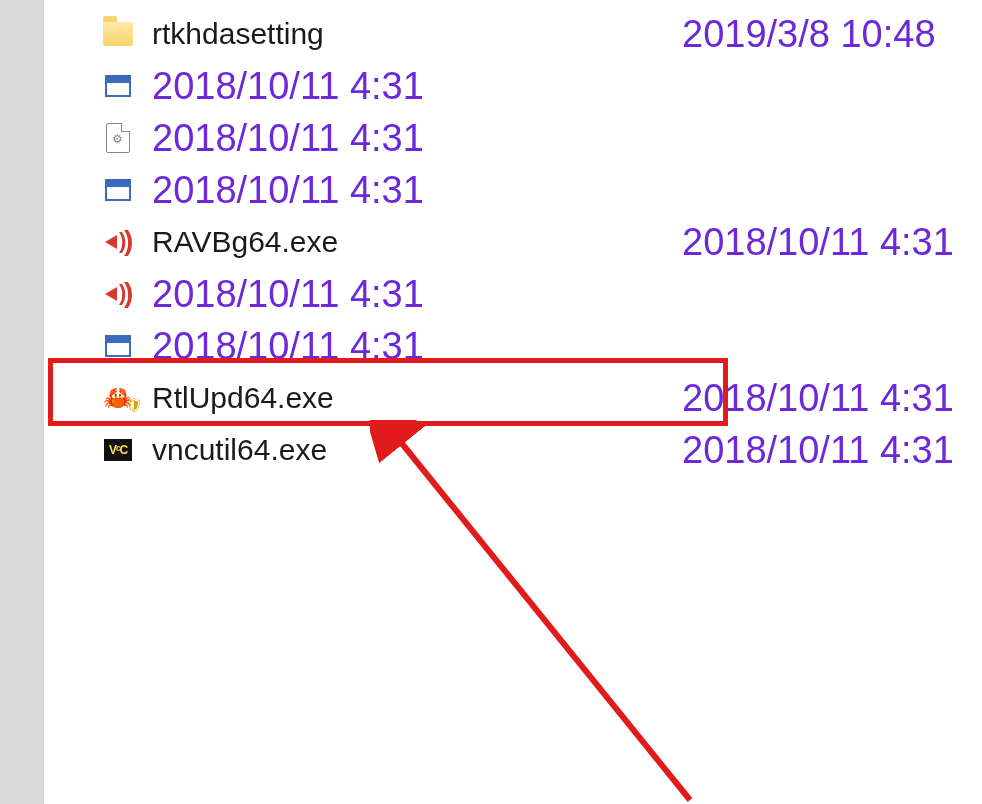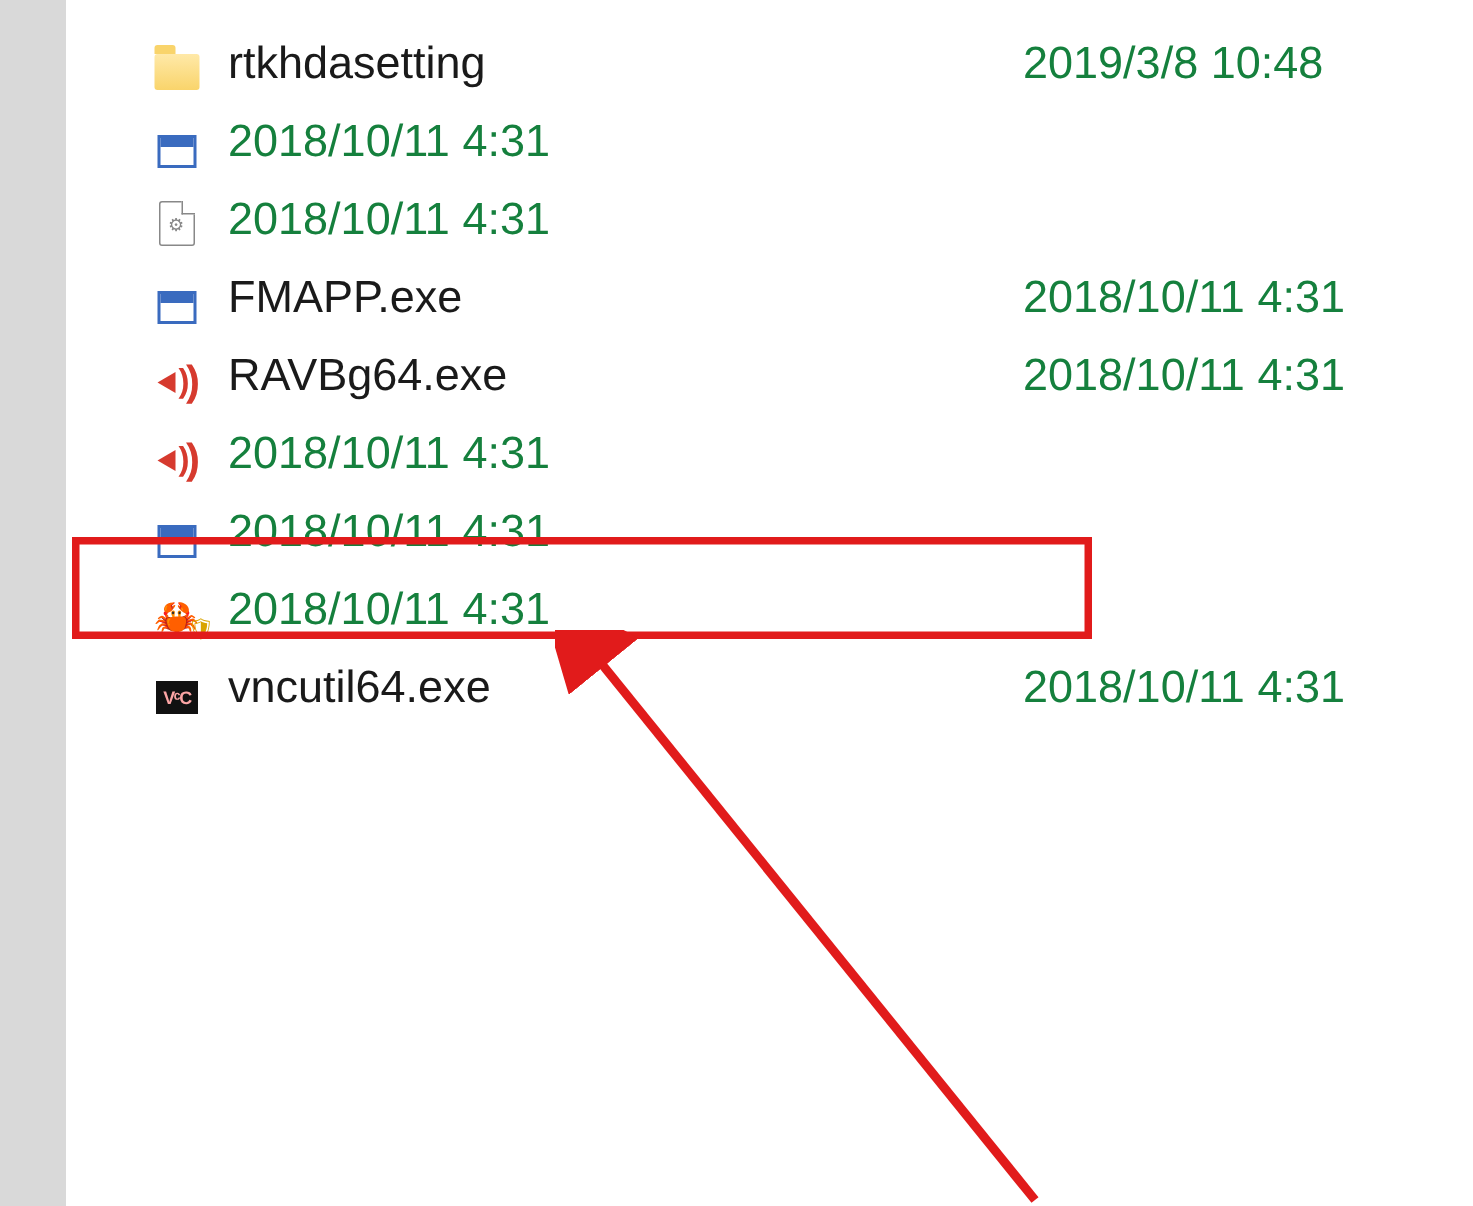--- a/index.html
+++ b/index.html
@@ -19,21 +19,21 @@
   .inner {
     position: absolute;
     left: 44px; top: 0;
     width: calc(100% - 44px);
     height: 100%;
     background: #fff;
     padding-top: 8px;
   }
   .file-row {
     display: flex;
-    align-items: flex-end;
+    align-items: center;
     height: 52px;
     padding-left: 54px;
     font-size: 30px;
     color: #1a1a1a;
     cursor: default;
     position: relative;
   }
   .icon-cell {
     width: 40px;
     display: flex;
@@ -42,22 +42,22 @@
     margin-right: 14px;
     flex-shrink: 0;
   }
   .filename {
     flex: 1;
     white-space: nowrap;
   }
   .datetime {
     width: 300px;
     text-align: left;
-    color: #15803d;
-    font-size: 30px;
+    color: #6d28d9;
+    font-size: 38px;
     padding-right: 8px;
   }
   
   .ic-folder {
     width: 30px; height: 24px;
     background: linear-gradient(#ffe9a8,#f9d46b);
     border-radius: 2px;
     position: relative;
   }
   .ic-folder:before {
@@ -144,21 +144,21 @@
     position:absolute;
     font-size:14px;
     color:#d9a400;
     margin-left:-8px;
     margin-top:12px;
   }
   
   .ic-vnc{
     width:28px;height:22px;
     background:#111;
-    color:#fca5a5;
+    color:#fde047;
     font-size:12px;
     font-weight:bold;
     display:flex;
     align-items:center;
     justify-content:center;
     letter-spacing:-1px;
   }
   
   .annot-box {
     position: absolute;
@@ -198,21 +198,20 @@
     <div class="icon-cell">
         <div class="ic-dll"></div>
       </div>
     <div class="datetime">2018/10/11 4:31</div>
   </div>
 
   <div class="file-row">
     <div class="icon-cell">
         <div class="ic-appwin"></div>
       </div>
-    <div class="filename">FMAPP.exe</div>
     <div class="datetime">2018/10/11 4:31</div>
   </div>
 
   <div class="file-row">
     <div class="icon-cell">
         <div class="ic-speaker">
           <span class="wave2">)</span>
         </div>
       </div>
     <div class="filename">RAVBg64.exe</div>
@@ -232,20 +231,21 @@
     <div class="icon-cell">
         <div class="ic-appwin"></div>
       </div>
     <div class="datetime">2018/10/11 4:31</div>
   </div>
 
   <div class="file-row">
     <div class="icon-cell">
         <span class="ic-crab">🦀<span class="shield">🛡</span></span>
       </div>
+    <div class="filename">RtlUpd64.exe</div>
     <div class="datetime">2018/10/11 4:31</div>
   </div>
 
   <div class="file-row">
     <div class="icon-cell">
         <div class="ic-vnc">VᶜC</div>
       </div>
     <div class="filename">vncutil64.exe</div>
     <div class="datetime">2018/10/11 4:31</div>
   </div>

